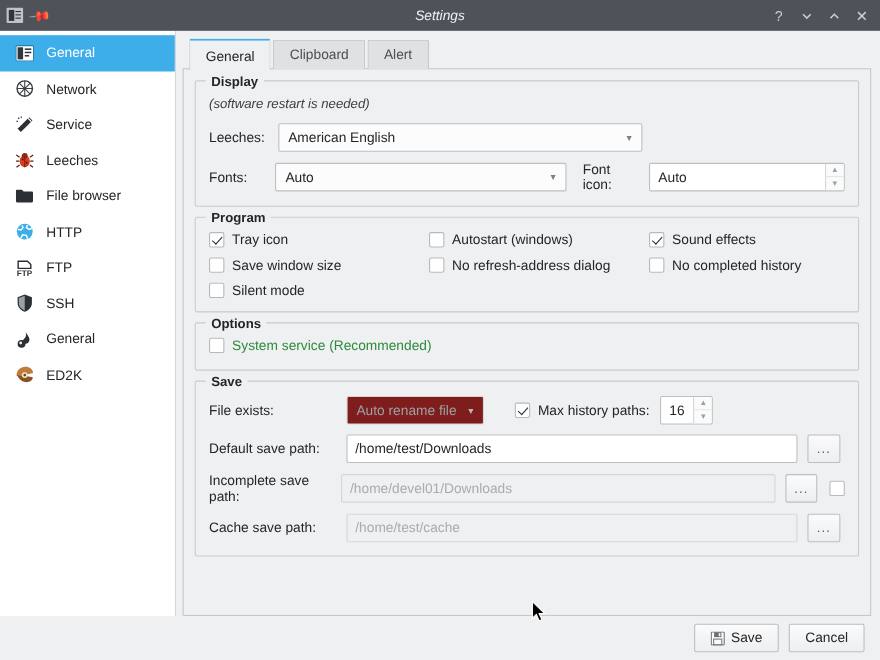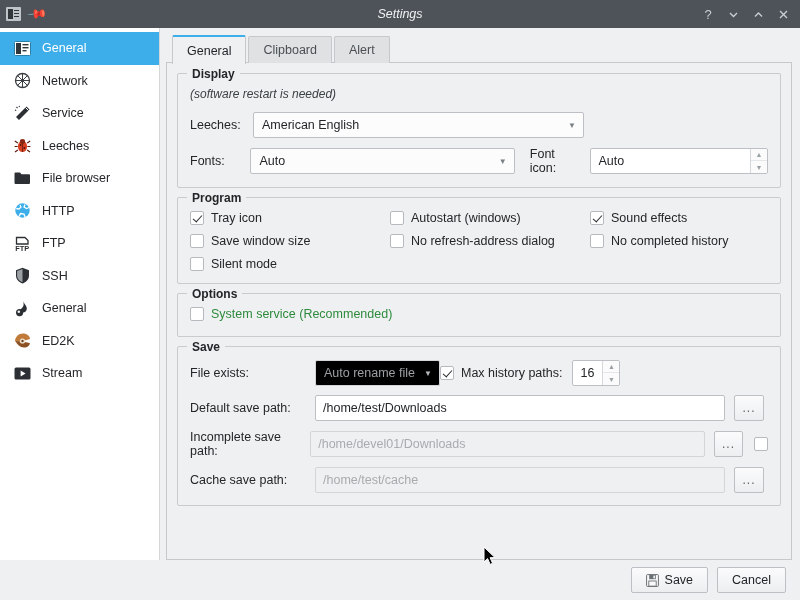--- a/index.html
+++ b/index.html
@@ -208,21 +208,21 @@
     position: relative;
   }
   .combo .cval { flex: 1 1 auto; overflow: hidden; white-space: nowrap; }
   .combo .arrow {
     width: 14px; flex: 0 0 14px;
     display: flex; align-items: center; justify-content: center;
     color: #7b8084;
     font-size: 8px;
   }
   .combo.disabled {
-    background: #000000;
+    background: #7f1d1d;
     border-color: #d3d6d8;
     color: #9ca0a4;
   }
   .combo.disabled .arrow { color: #b4b8bb; }
 
   .txt {
     height: 26px;
     background: #ffffff;
     border: 1px solid #bcc0c4;
     border-radius: 2px;
@@ -480,29 +480,20 @@
           <svg width="17" height="17" viewBox="0 0 17 17">
             <path d="M1 9.5 C1 5 4.5 1.5 9 1.5 C13 1.5 16 4 16 7 L9 9 Z" fill="#c07b3a"></path>
             <path d="M1.5 9 C3 12.5 6 15.5 10 15.5 C13.5 15.5 15.8 13.5 15.8 11 L8 9.5 Z" fill="#8d5224"></path>
             <circle cx="8.5" cy="9" r="2.6" fill="#f0e6d4"></circle>
             <circle cx="8.5" cy="9" r="1.2" fill="#6b3c18"></circle>
           </svg>
         </span>
         <span>ED2K</span>
       </div>
 
-      <div class="side-item">
-        <span class="side-ico">
-          <svg width="17" height="13" viewBox="0 0 17 13">
-            <rect x="0.5" y="0.5" width="16" height="12" rx="1.5" fill="#2c3034"></rect>
-            <path d="M6.6 3.4 L11.6 6.5 L6.6 9.6 Z" fill="#ffffff"></path>
-          </svg>
-        </span>
-        <span>Stream</span>
-      </div>
 
     </div>
 
     <div class="main">
 
       <div class="tabbar">
         <div class="tab active">
           <span>General</span>
         </div>
         <div class="tab">
@@ -593,21 +584,21 @@
 
         <div class="group">
           <div class="legend">Save</div>
 
           <div class="row">
             <div class="lbl" style="width:125px">File exists:</div>
             <div class="combo disabled" style="width:125px">
               <span class="cval">Auto rename file</span>
               <span class="arrow">▼</span>
             </div>
-            <label class="cb" style="margin-left:0">
+            <label class="cb" style="margin-left:28px">
               <span class="cbx checked"></span>
               <span class="cbl">Max history paths:</span>
             </label>
             <div class="spin" style="width:48px;margin-left:10px">
               <span class="sval">16</span>
               <span class="sbtns">
                 <span class="sbtn up">▲</span>
                 <span class="sbtn down">▼</span>
               </span>
             </div>

